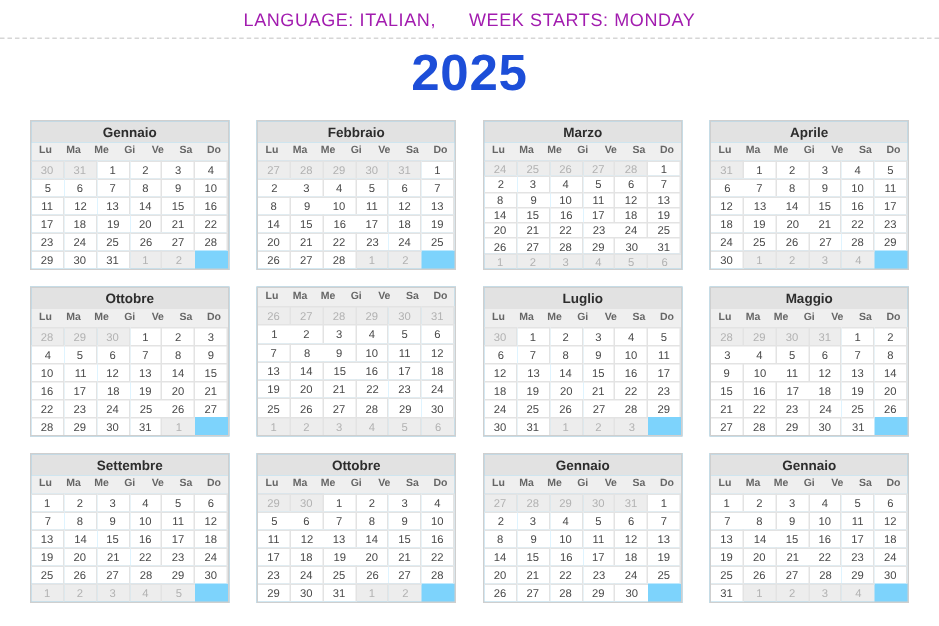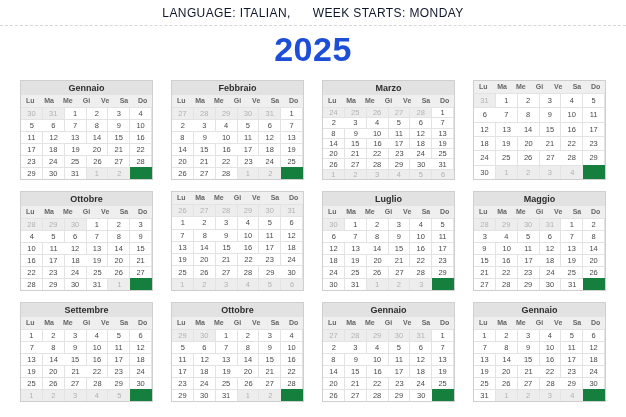--- a/index.html
+++ b/index.html
@@ -11,21 +11,21 @@
   body {
     width: 626px;
     height: 417px;
     overflow: hidden;
   }
   .settings-header {
     text-align: center;
     padding: 6px 0 5px;
     border-bottom: 1px dashed #d6d6d6;
     font-size: 12px;
-    color: #0f172a;
+    color: #a21caf;
     letter-spacing: 0.4px;
     white-space: nowrap;
   }
   .settings-header .sep {
     display: inline-block;
     width: 22px;
   }
   .year-title {
     text-align: center;
     font-size: 34px;
@@ -41,21 +41,21 @@
     column-gap: 18px;
     row-gap: 11px;
     padding: 10px 20px 0 20px;
   }
   .month {
     height: 100px;
     display: flex;
     flex-direction: column;
     border: 1px solid #cfcfcf;
     box-sizing: border-box;
-    background: #15803d;
+    background: #7dd3fc;
   }
   .month-title {
     background: #e2e2e2;
     font-weight: bold;
     font-size: 9px;
     text-align: center;
     color: #2d2d2d;
     height: 14px;
     line-height: 14px;
     flex: 0 0 auto;
@@ -254,20 +254,21 @@
         <div class="day">31</div>
         <div class="day out">1</div>
         <div class="day out">2</div>
         <div class="day out">3</div>
         <div class="day out">4</div>
         <div class="day out">5</div>
         <div class="day out">6</div>
       </div>
     </div>
     <div class="month">
+      <div class="month-title">Aprile</div>
       <div class="weekday-row">
         <span>Lu</span>
         <span>Ma</span>
         <span>Me</span>
         <span>Gi</span>
         <span>Ve</span>
         <span>Sa</span>
         <span>Do</span>
       </div>
       <div class="days">

